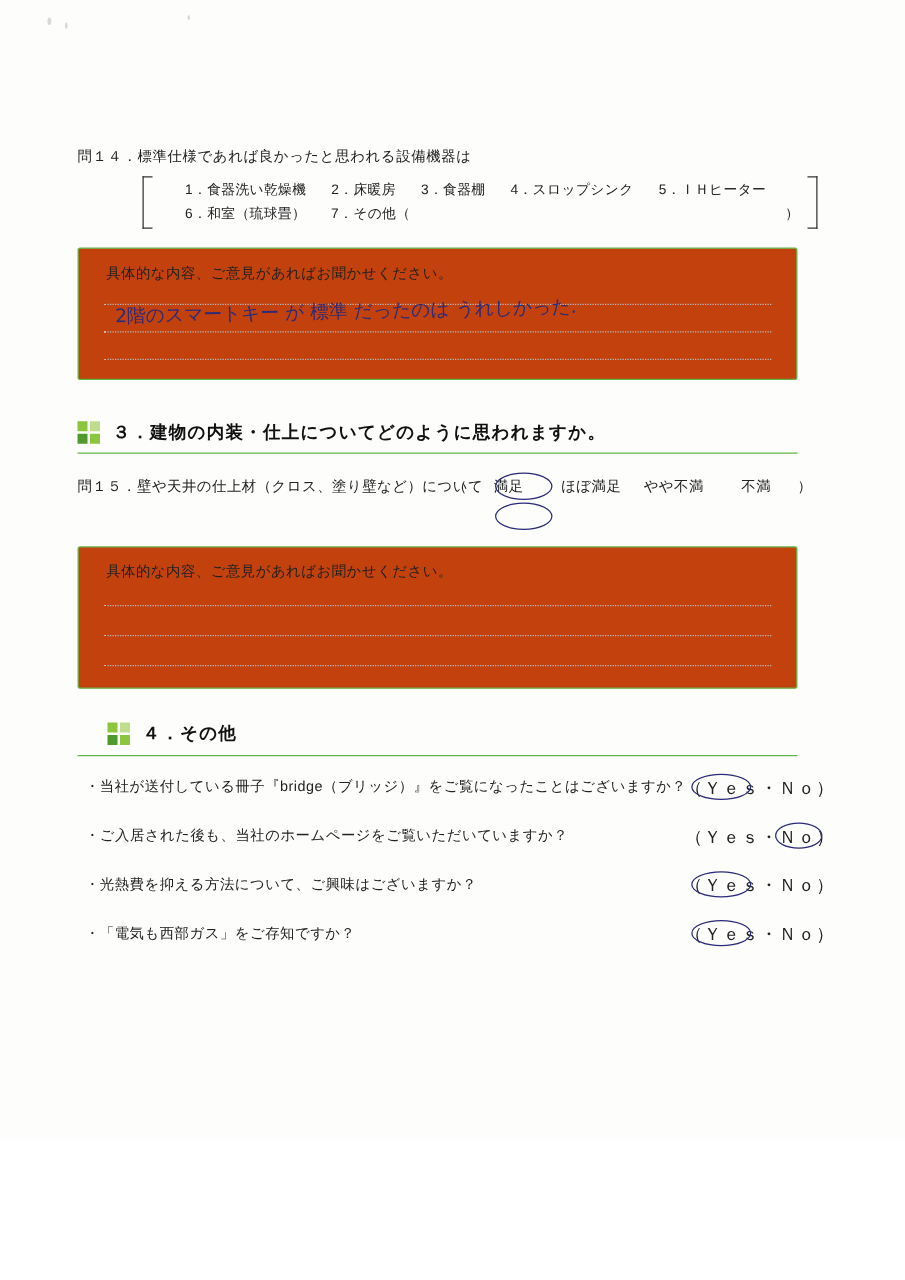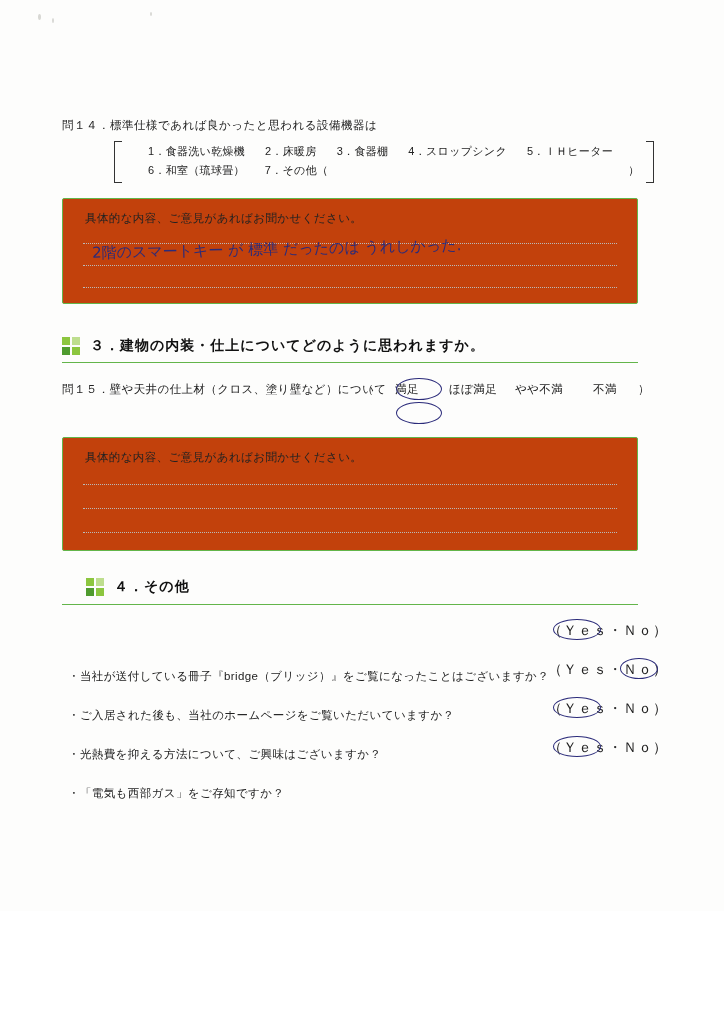--- a/index.html
+++ b/index.html
@@ -183,21 +183,20 @@
     pointer-events: none;
   }
 
   
   .q-list-item {
     position: absolute;
     font-size: 11.5px;
     color: #222;
     letter-spacing: 0.4px;
     white-space: nowrap;
-    margin-top: 47px;
   }
   .yesno {
     position: absolute;
     font-size: 14px;
     letter-spacing: 1px;
     color: #222;
     white-space: nowrap;
   }
 </style>
 </head>

